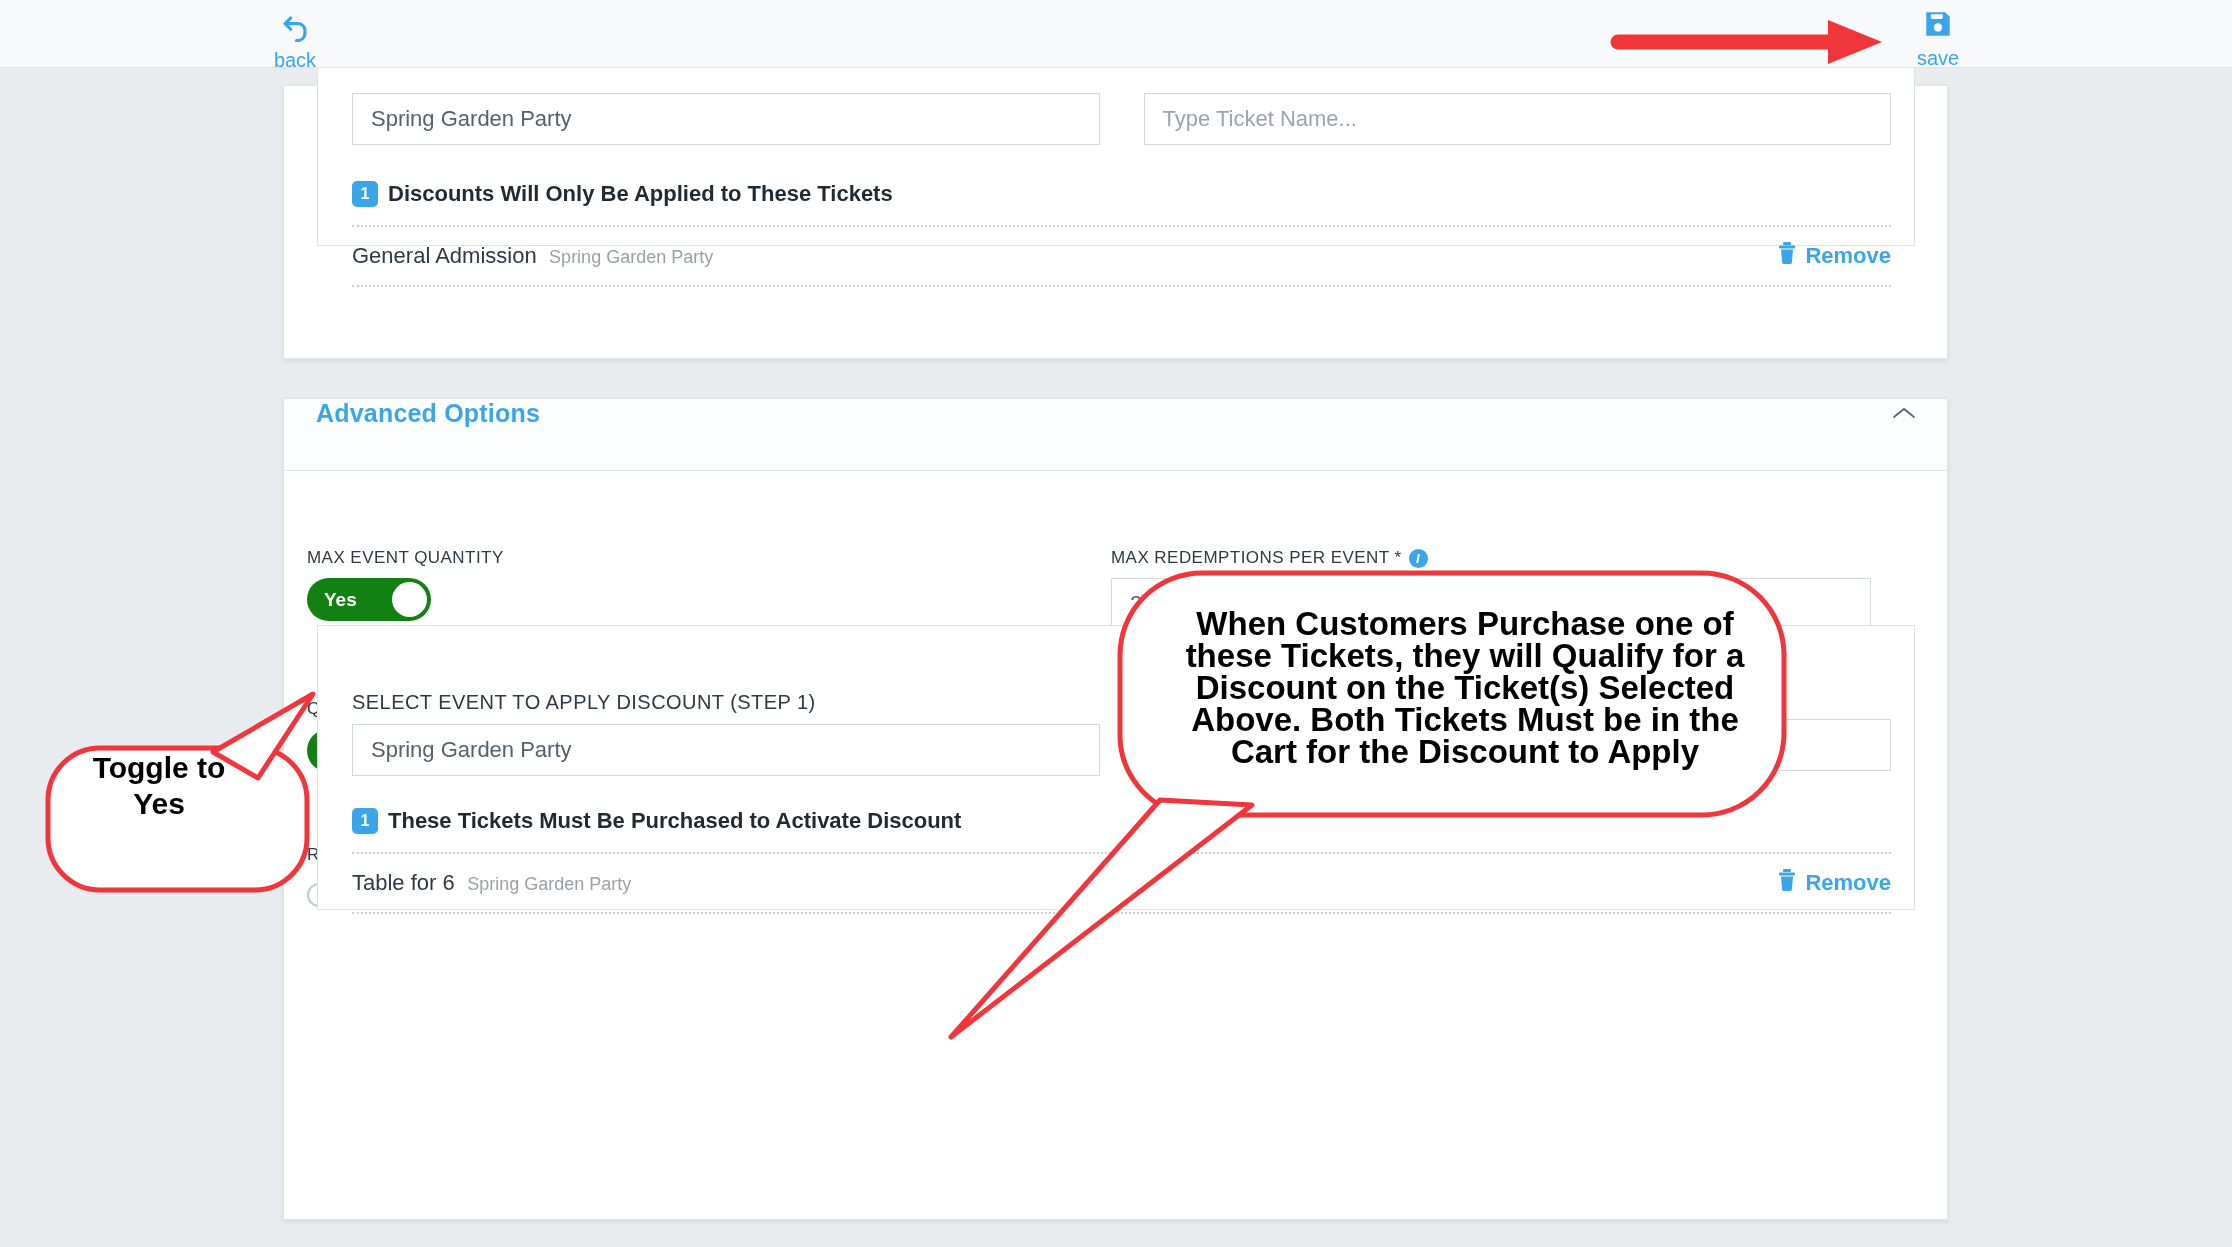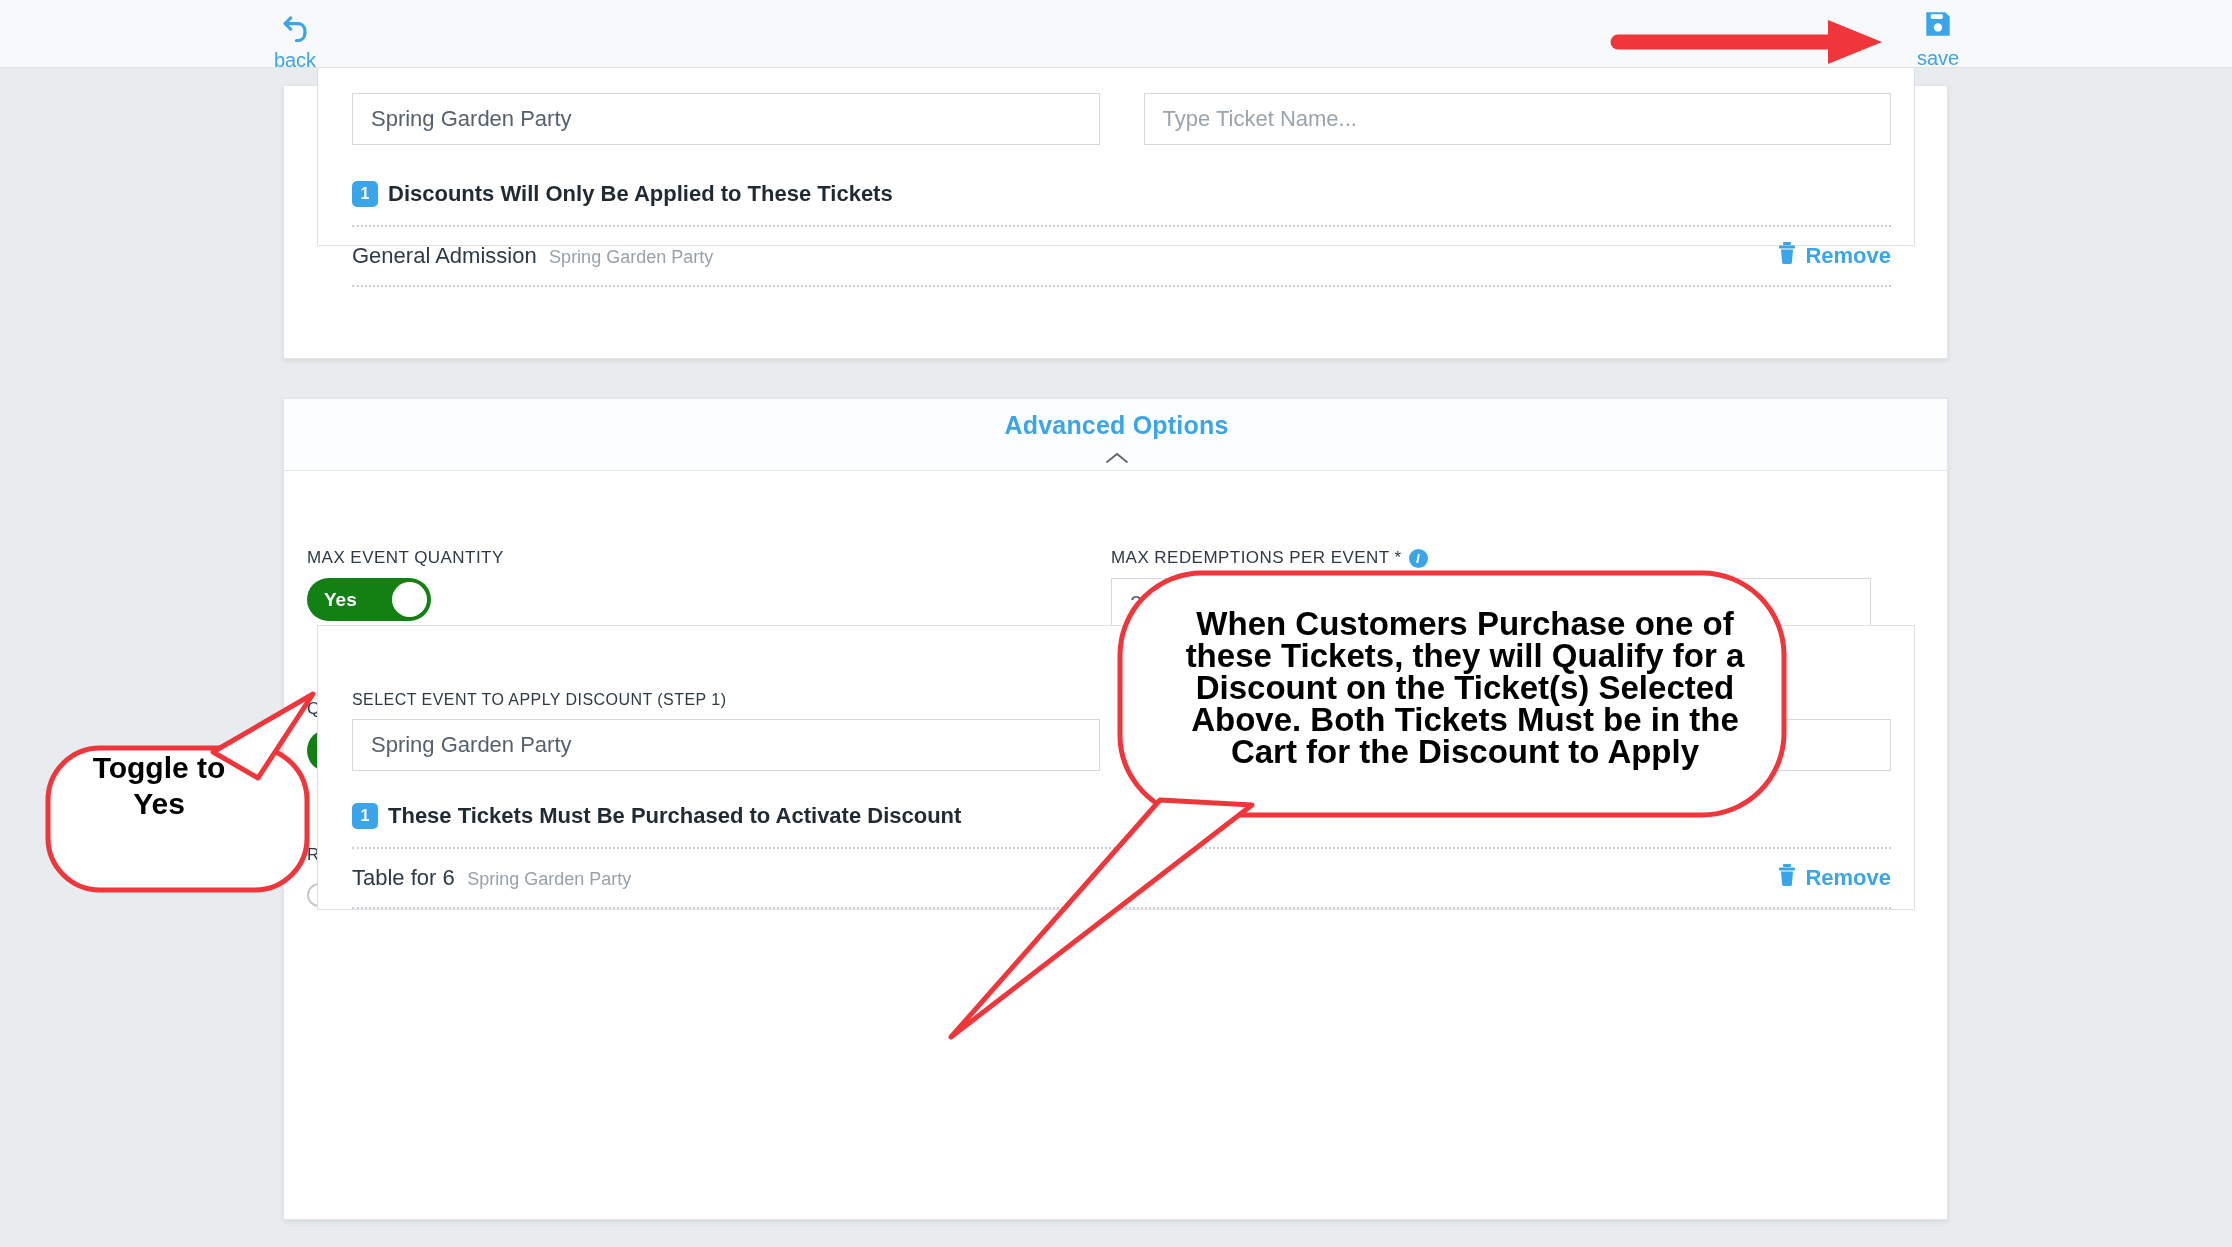--- a/index.html
+++ b/index.html
@@ -31,23 +31,22 @@
   .card{
     position:absolute; background:#fff;
     border:1px solid #e2e5e8;
     box-shadow:0 2px 5px rgba(0,0,0,.08);
   }
   #card-top{ left:283px; top:85px; width:1665px; height:274px; }
   #card-adv{ left:283px; top:398px; width:1665px; height:822px; }
 
   .adv-header{
     height:72px; background:#fcfdfe; border-bottom:1px solid #e2e5e8;
-    display:flex; align-items:center; justify-content:space-between;
-    padding:12px 30px 0 32px;
-    flex-direction:column;
+    display:flex; justify-content:space-between;
+    padding:0 30px 0 32px;
   }
   .adv-title{ color:#3aa5e8; font-size:25px; font-weight:bold; letter-spacing:.2px; }
   .chev{ color:#5a6570; font-size:26px; line-height:1; font-weight:300; cursor:pointer; }
 
   
   .panel{
     position:absolute; border:1px solid #dde1e5; background:#fff;padding-left:11px;
   }
   #panel-top{ left:33px; top:-40px; width:1598px; height:200px; }
   #panel-bottom{ left:33px; top:226px; width:1598px; height:285px; }
@@ -269,21 +268,21 @@
       <div class="radio">
         <span class="rdot on"></span>
         <span class="rlabel">Specific Tickets</span>
       </div>
     </div>
   </div>
 
   <div class="panel" id="panel-bottom">
     <div class="fieldrow" style="padding-top:30px;">
       <div class="field">
-        <div class="flabel" style="font-size:16px;text-align:right;">Select Event to Apply Discount (Step 1)</div>
+        <div class="flabel" style="font-size:20px;text-align:right;">Select Event to Apply Discount (Step 1)</div>
         <div class="finput">Spring Garden Party</div>
       </div>
       <div class="field right">
         <div class="flabel" style="font-size:16px;">Select Tickets to Apply Discount (Step 2)</div>
         <div class="finput placeholder">Type Ticket Name...</div>
       </div>
     </div>
 
     <div style="padding:0 23px; margin-top:32px;">
       <div class="badge-head">

